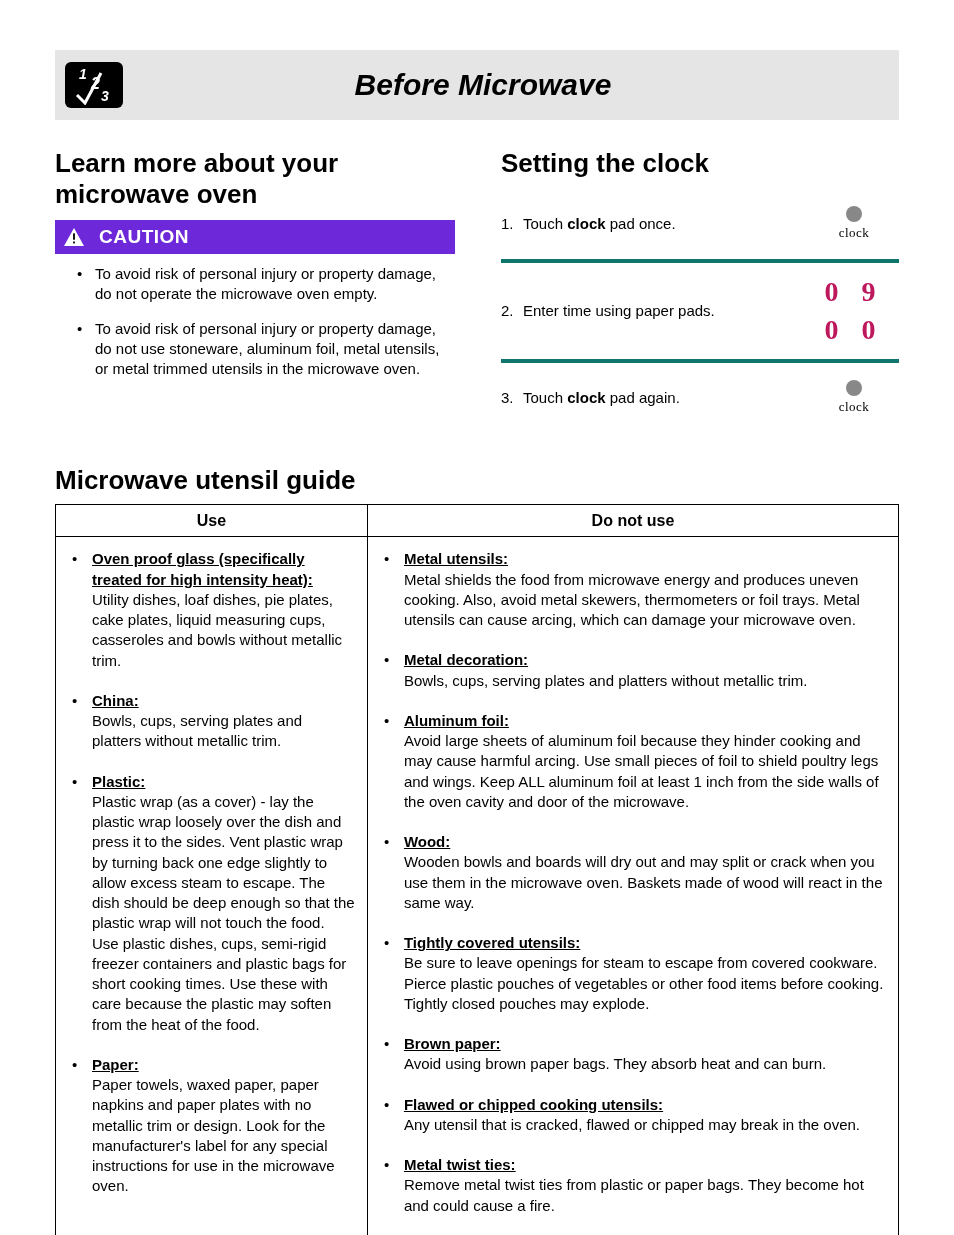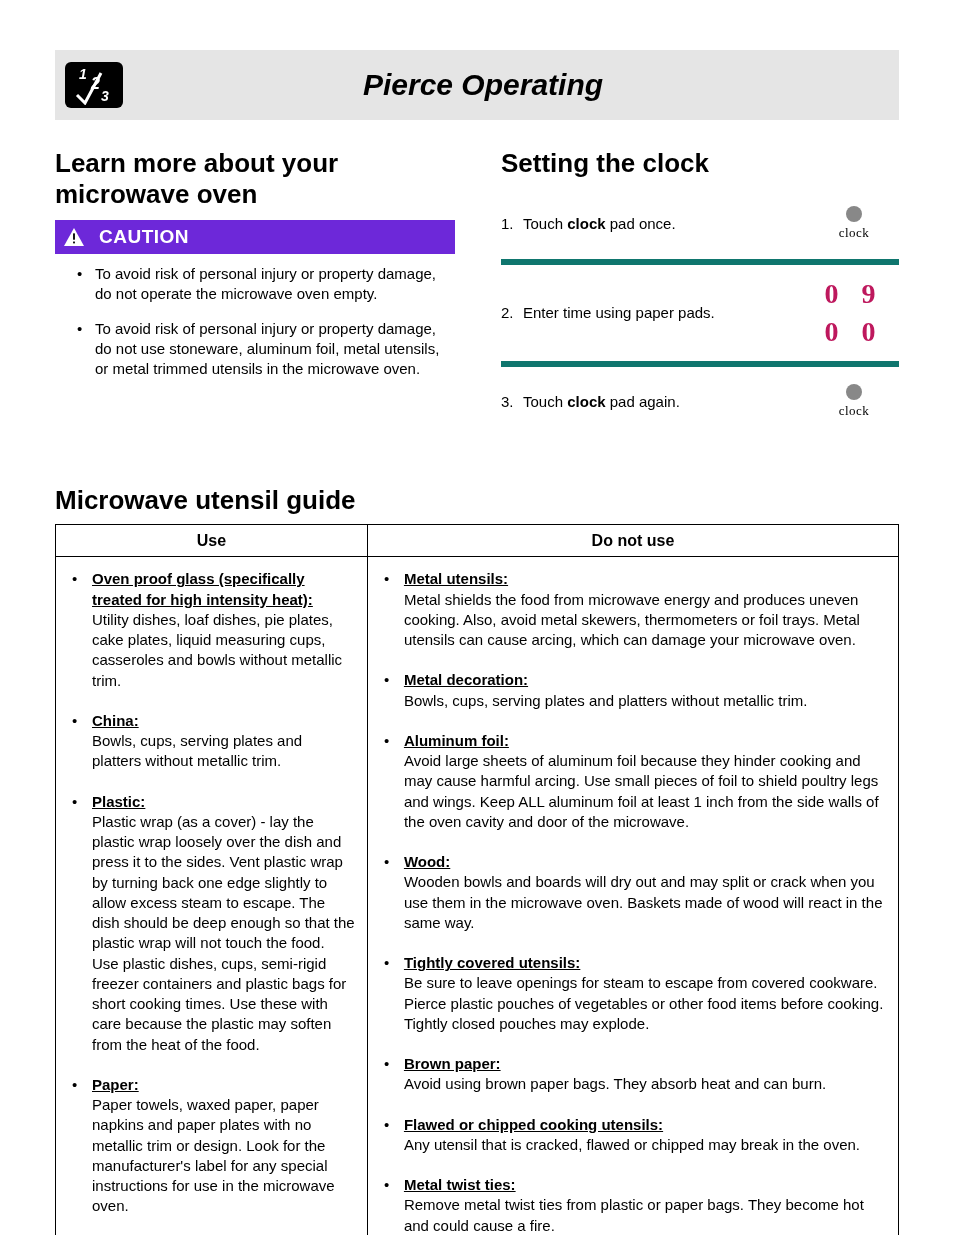--- a/index.html
+++ b/index.html
@@ -87,21 +87,21 @@
     left: 0;
     top: 0;
   }
   .example-line {
     font-weight: bold;
     margin: 10px 0 14px 0;
   }
   .step-row {
     display: flex;
     align-items: center;
-    border-bottom: 6px solid #0f766e;
+    border-bottom: 4px solid #0f766e;
     padding: 10px 0 10px 0;
     min-height: 50px;
   }
   .step-row:last-child { border-bottom: none; }
   .step-text { flex: 1; }
   .step-num { display: inline-block; width: 22px; }
   .step-graphic {
     width: 90px;
     text-align: center;
   }
@@ -116,21 +116,21 @@
   .digits {
     font-family: Georgia, 'Times New Roman', serif;
     font-size: 28px;
     font-weight: bold;
     letter-spacing: 8px;
     color: #be185d;
   }
   h2.guide {
     font-size: 26px;
     font-weight: bold;
-    margin: 46px 0 6px 0;
+    margin: 30px 0 6px 0;
   }
   table.guide-table {
     border-collapse: collapse;
     width: 100%;
     border: 1.5px solid #000;
   }
   table.guide-table th {
     border: 1.5px solid #000;
     padding: 5px;
     font-size: 16px;
@@ -172,21 +172,21 @@
 
   <div class="header-band">
     <div class="header-icon">
       <svg viewBox="0 0 46 40">
         <text x="8" y="14" font-family="Arial" font-style="italic" font-weight="bold" font-size="14" fill="#fff">1</text>
         <text x="20" y="24" font-family="Arial" font-style="italic" font-weight="bold" font-size="16" fill="#fff">2</text>
         <text x="30" y="36" font-family="Arial" font-style="italic" font-weight="bold" font-size="14" fill="#fff">3</text>
         <path d="M6 30 L14 38 L30 8" stroke="#fff" stroke-width="3" fill="none"></path>
       </svg>
     </div>
-    <div class="header-title">Pierce Operating</div>
+    <div class="header-title">Before Microwave</div>
   </div>
 
   <div class="two-col">
     <div class="col-left">
       <h2 class="section">Learn more about your microwave oven</h2>
       <div class="caution-bar">
         <svg class="caution-tri" viewBox="0 0 24 22">
           <path d="M12 1 L23 21 L1 21 Z" fill="#fff"></path>
           <rect x="11" y="7" width="2" height="7" fill="#000"></rect>
           <rect x="11" y="16" width="2" height="2" fill="#000"></rect>

